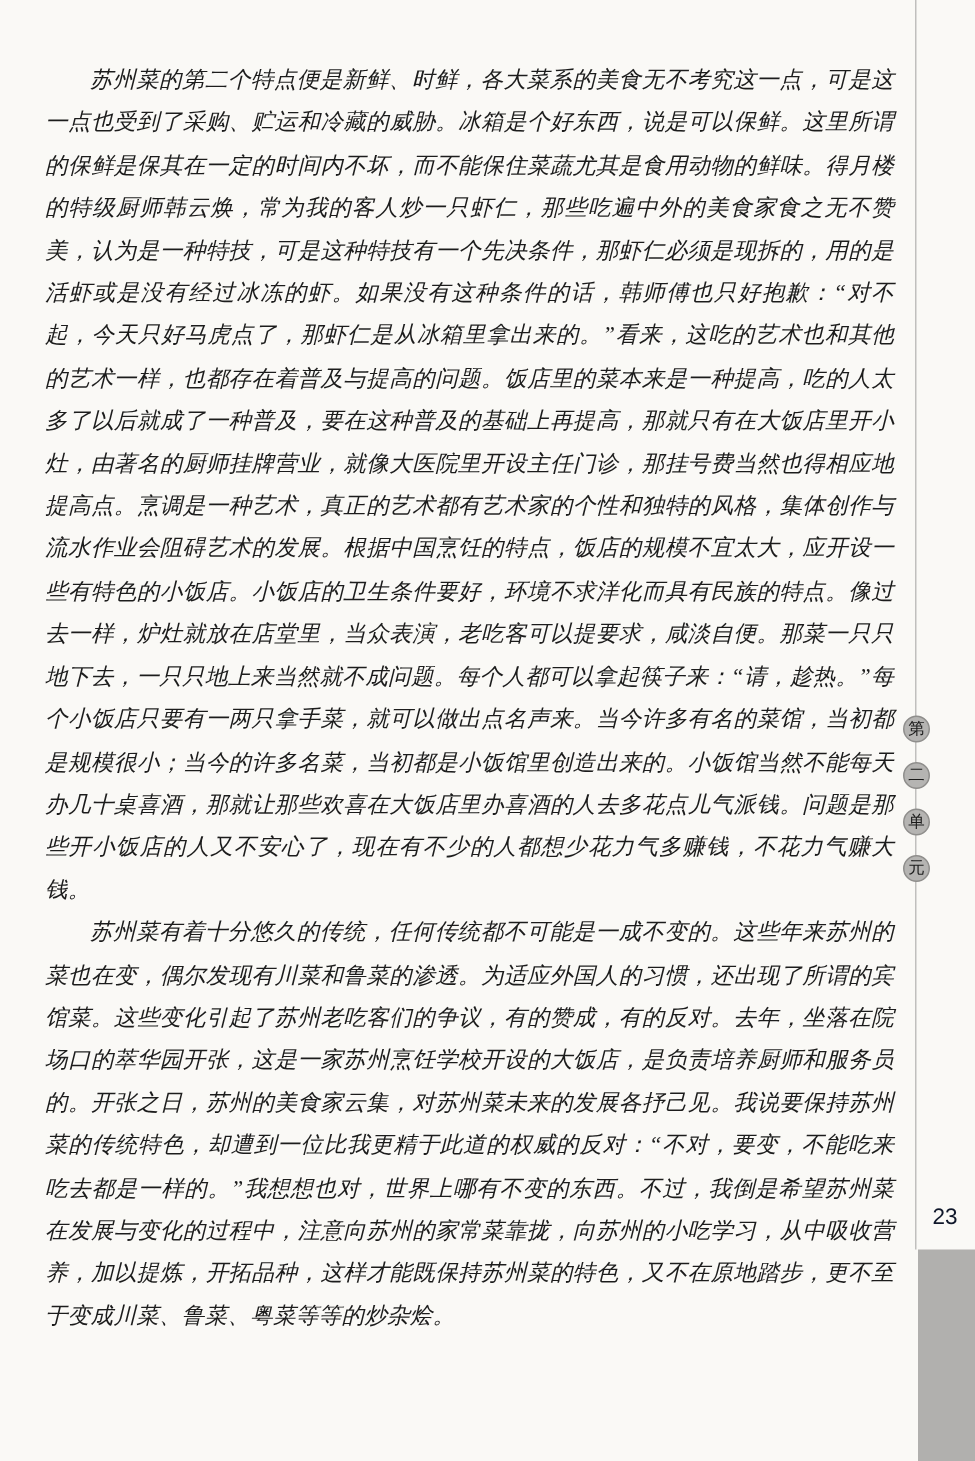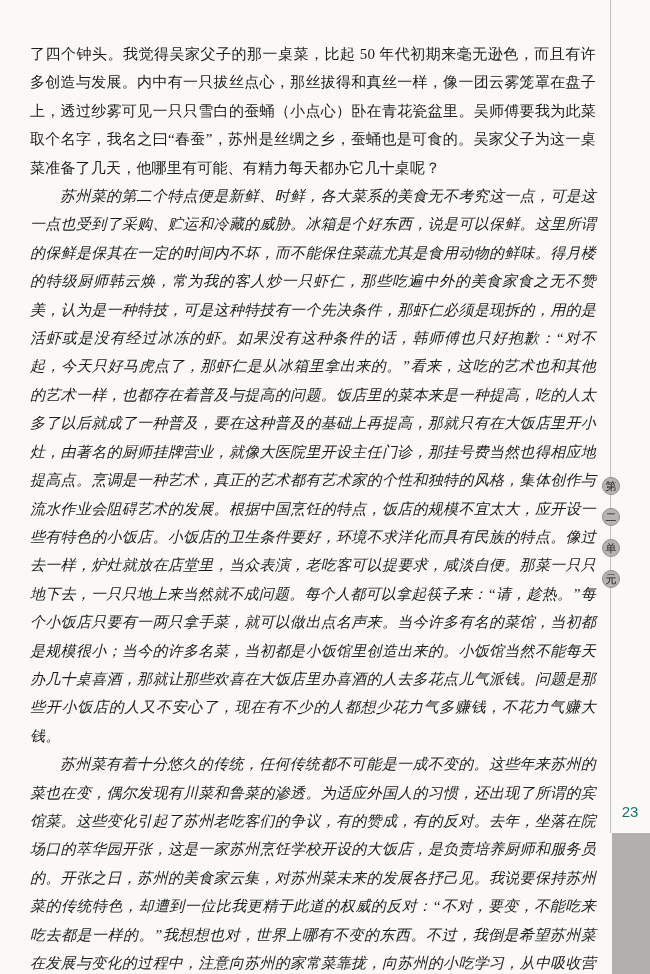--- a/index.html
+++ b/index.html
@@ -55,37 +55,36 @@
     color: #1a1a1a;
   }
 
   .page-number {
     position: absolute;
     left: 613px; top: 803px;
     width: 34px;
     text-align: center;
     font-family: "Liberation Sans", "DejaVu Sans", sans-serif;
     font-size: 15px;
-    color: #0f766e;
+    color: #0f172a;
   }
 
   .corner-block {
     position: absolute;
     left: 612px; top: 833px;
     width: 38px; height: 141px;
     background: #b1b0ae;
   }
 </style>
 </head>
 <body>
 
 <div class="page">
 
   <div class="text-column">
-    <p>了四个钟头。我觉得吴家父子的那一桌菜，比起 50 年代初期来毫无逊色，而且有许多创造与发展。内中有一只拔丝点心，那丝拔得和真丝一样，像一团云雾笼罩在盘子上，透过纱雾可见一只只雪白的蚕蛹（小点心）卧在青花瓷盆里。吴师傅要我为此菜取个名字，我名之曰“春蚕”，苏州是丝绸之乡，蚕蛹也是可食的。吴家父子为这一桌菜准备了几天，他哪里有可能、有精力每天都办它几十桌呢？</p>
     <p class="indent">苏州菜的第二个特点便是新鲜、时鲜，各大菜系的美食无不考究这一点，可是这一点也受到了采购、贮运和冷藏的威胁。冰箱是个好东西，说是可以保鲜。这里所谓的保鲜是保其在一定的时间内不坏，而不能保住菜蔬尤其是食用动物的鲜味。得月楼的特级厨师韩云焕，常为我的客人炒一只虾仁，那些吃遍中外的美食家食之无不赞美，认为是一种特技，可是这种特技有一个先决条件，那虾仁必须是现拆的，用的是活虾或是没有经过冰冻的虾。如果没有这种条件的话，韩师傅也只好抱歉：“对不起，今天只好马虎点了，那虾仁是从冰箱里拿出来的。”看来，这吃的艺术也和其他的艺术一样，也都存在着普及与提高的问题。饭店里的菜本来是一种提高，吃的人太多了以后就成了一种普及，要在这种普及的基础上再提高，那就只有在大饭店里开小灶，由著名的厨师挂牌营业，就像大医院里开设主任门诊，那挂号费当然也得相应地提高点。烹调是一种艺术，真正的艺术都有艺术家的个性和独特的风格，集体创作与流水作业会阻碍艺术的发展。根据中国烹饪的特点，饭店的规模不宜太大，应开设一些有特色的小饭店。小饭店的卫生条件要好，环境不求洋化而具有民族的特点。像过去一样，炉灶就放在店堂里，当众表演，老吃客可以提要求，咸淡自便。那菜一只只地下去，一只只地上来当然就不成问题。每个人都可以拿起筷子来：“请，趁热。”每个小饭店只要有一两只拿手菜，就可以做出点名声来。当今许多有名的菜馆，当初都是规模很小；当今的许多名菜，当初都是小饭馆里创造出来的。小饭馆当然不能每天办几十桌喜酒，那就让那些欢喜在大饭店里办喜酒的人去多花点儿气派钱。问题是那些开小饭店的人又不安心了，现在有不少的人都想少花力气多赚钱，不花力气赚大钱。</p>
     <p class="indent">苏州菜有着十分悠久的传统，任何传统都不可能是一成不变的。这些年来苏州的菜也在变，偶尔发现有川菜和鲁菜的渗透。为适应外国人的习惯，还出现了所谓的宾馆菜。这些变化引起了苏州老吃客们的争议，有的赞成，有的反对。去年，坐落在院场口的萃华园开张，这是一家苏州烹饪学校开设的大饭店，是负责培养厨师和服务员的。开张之日，苏州的美食家云集，对苏州菜未来的发展各抒己见。我说要保持苏州菜的传统特色，却遭到一位比我更精于此道的权威的反对：“不对，要变，不能吃来吃去都是一样的。”我想想也对，世界上哪有不变的东西。不过，我倒是希望苏州菜在发展与变化的过程中，注意向苏州的家常菜靠拢，向苏州的小吃学习，从中吸收营养，加以提炼，开拓品种，这样才能既保持苏州菜的特色，又不在原地踏步，更不至于变成川菜、鲁菜、粤菜等等的炒杂烩。</p>
 
   </div>
 
   <div class="sidebar-rule"></div>
 
   <div class="unit-badges">
     <div class="unit-badge">
       <span>第</span>

